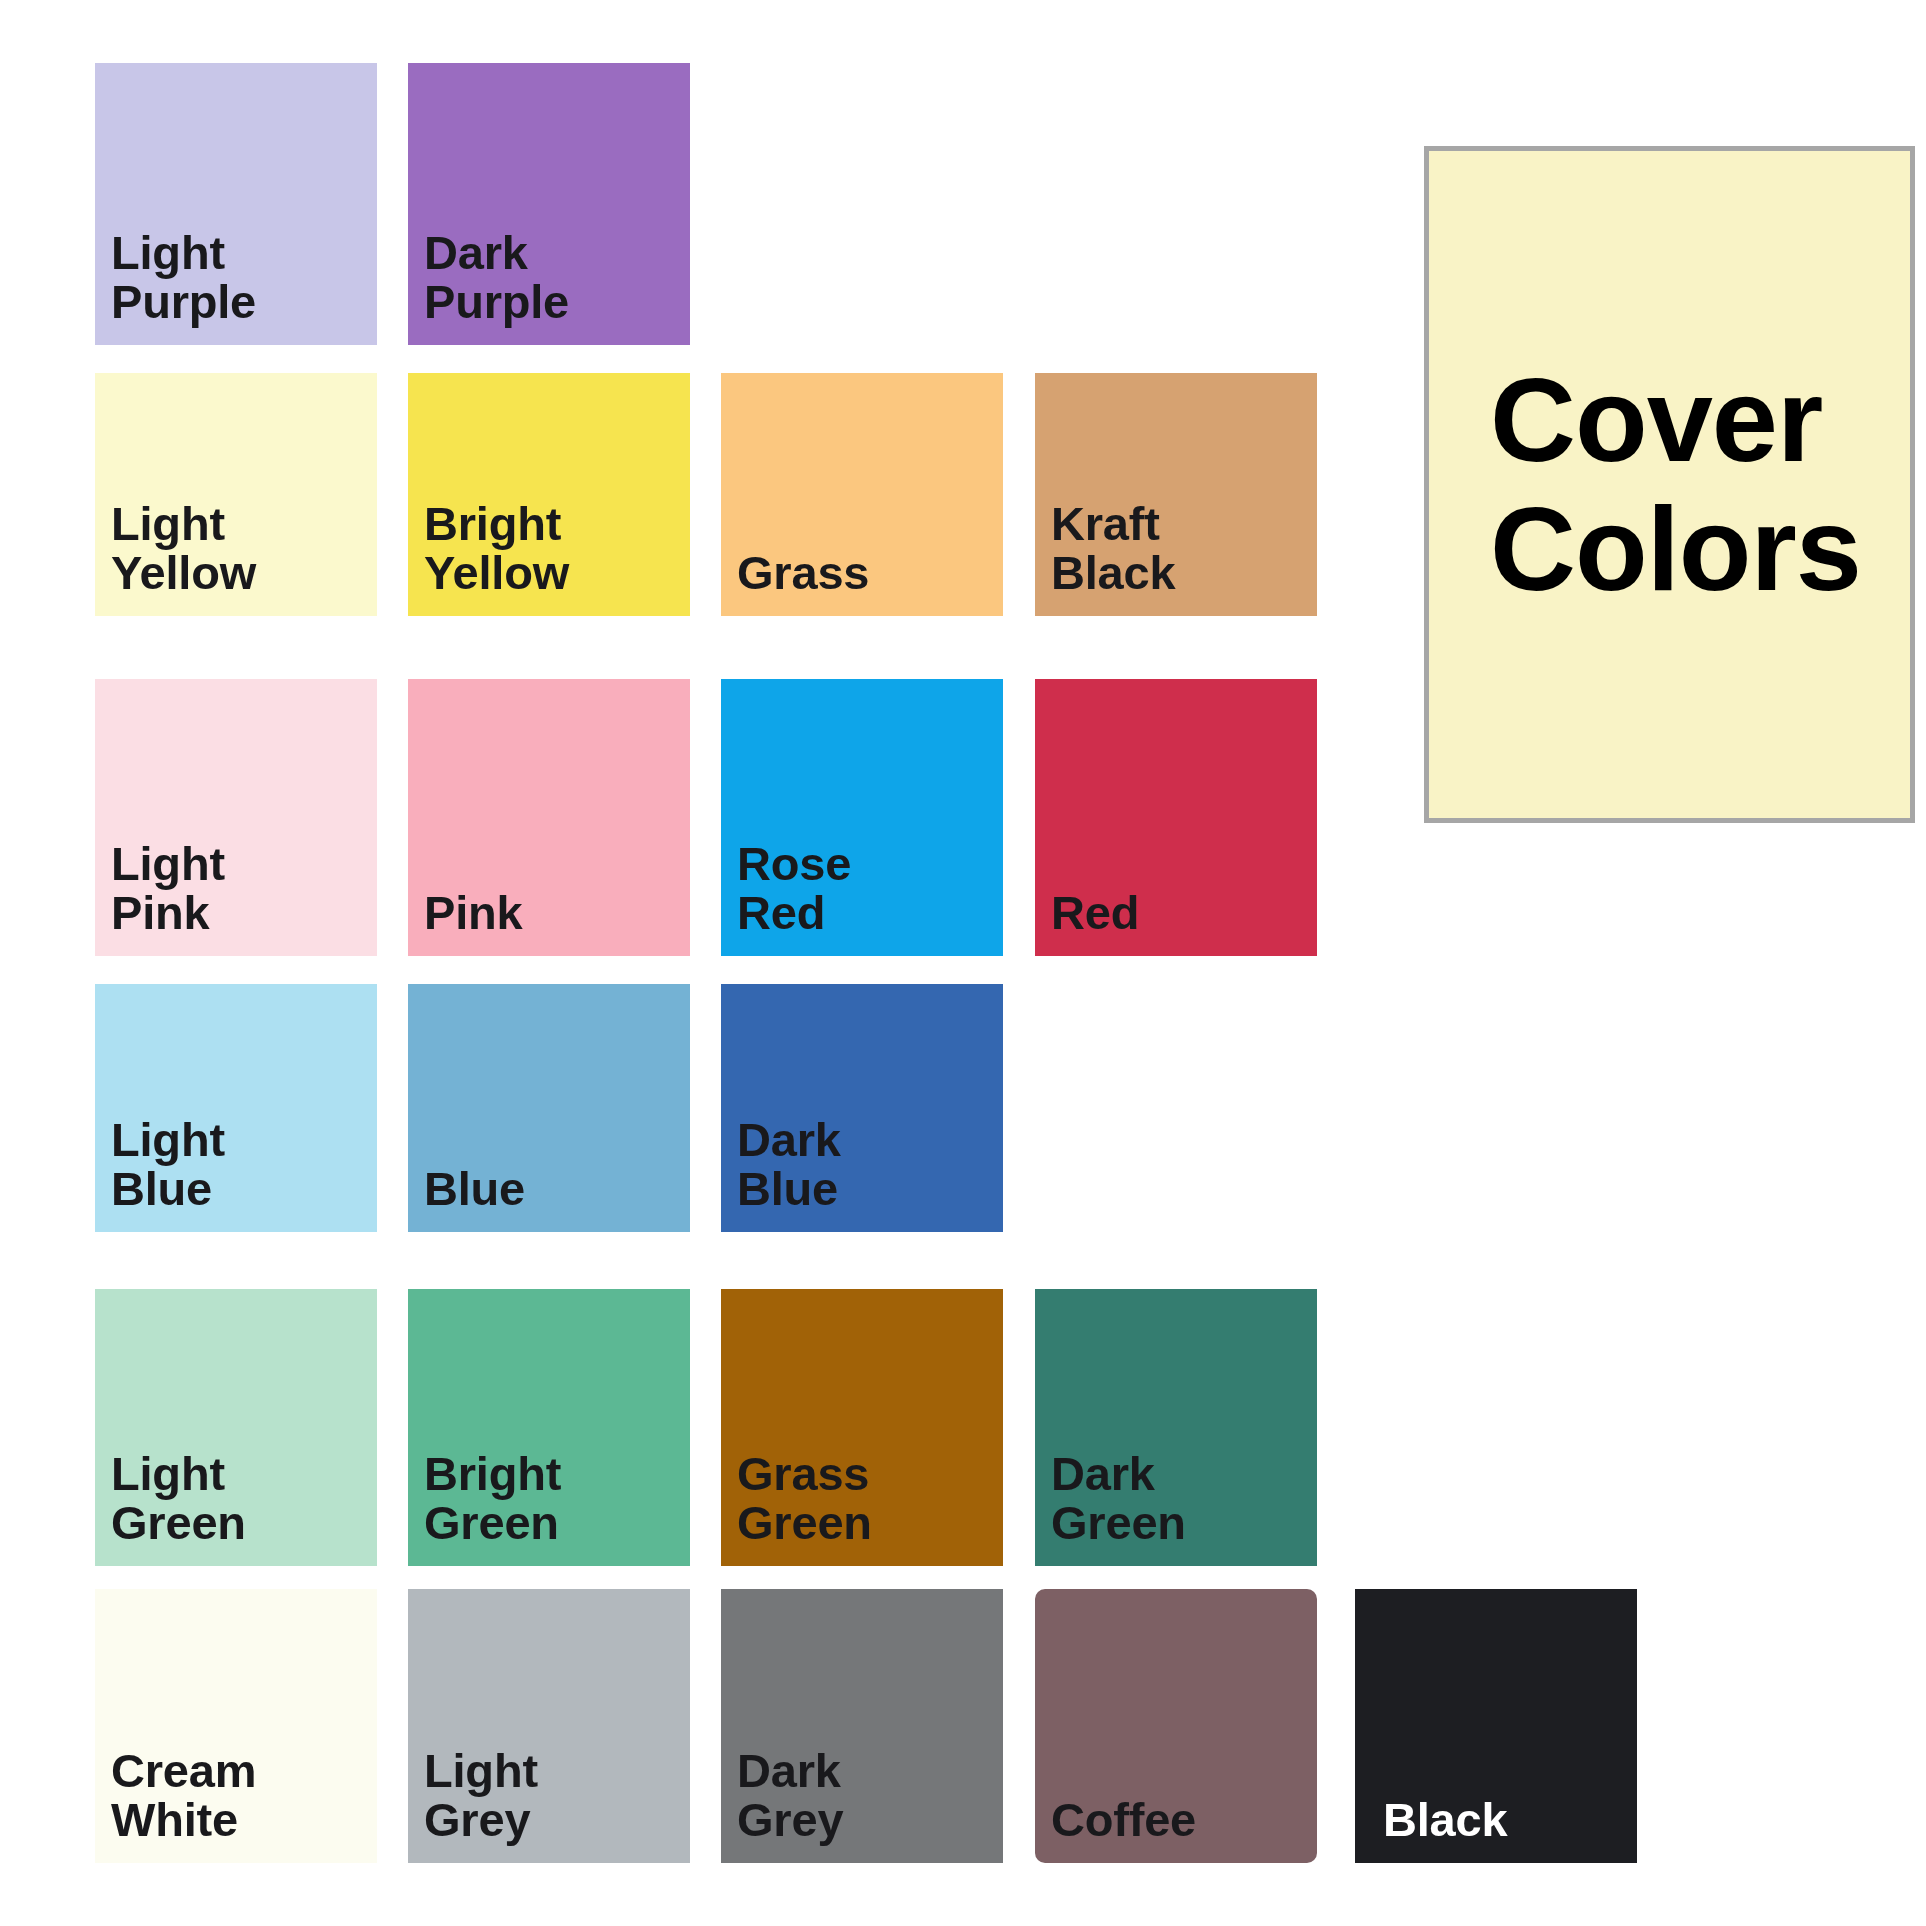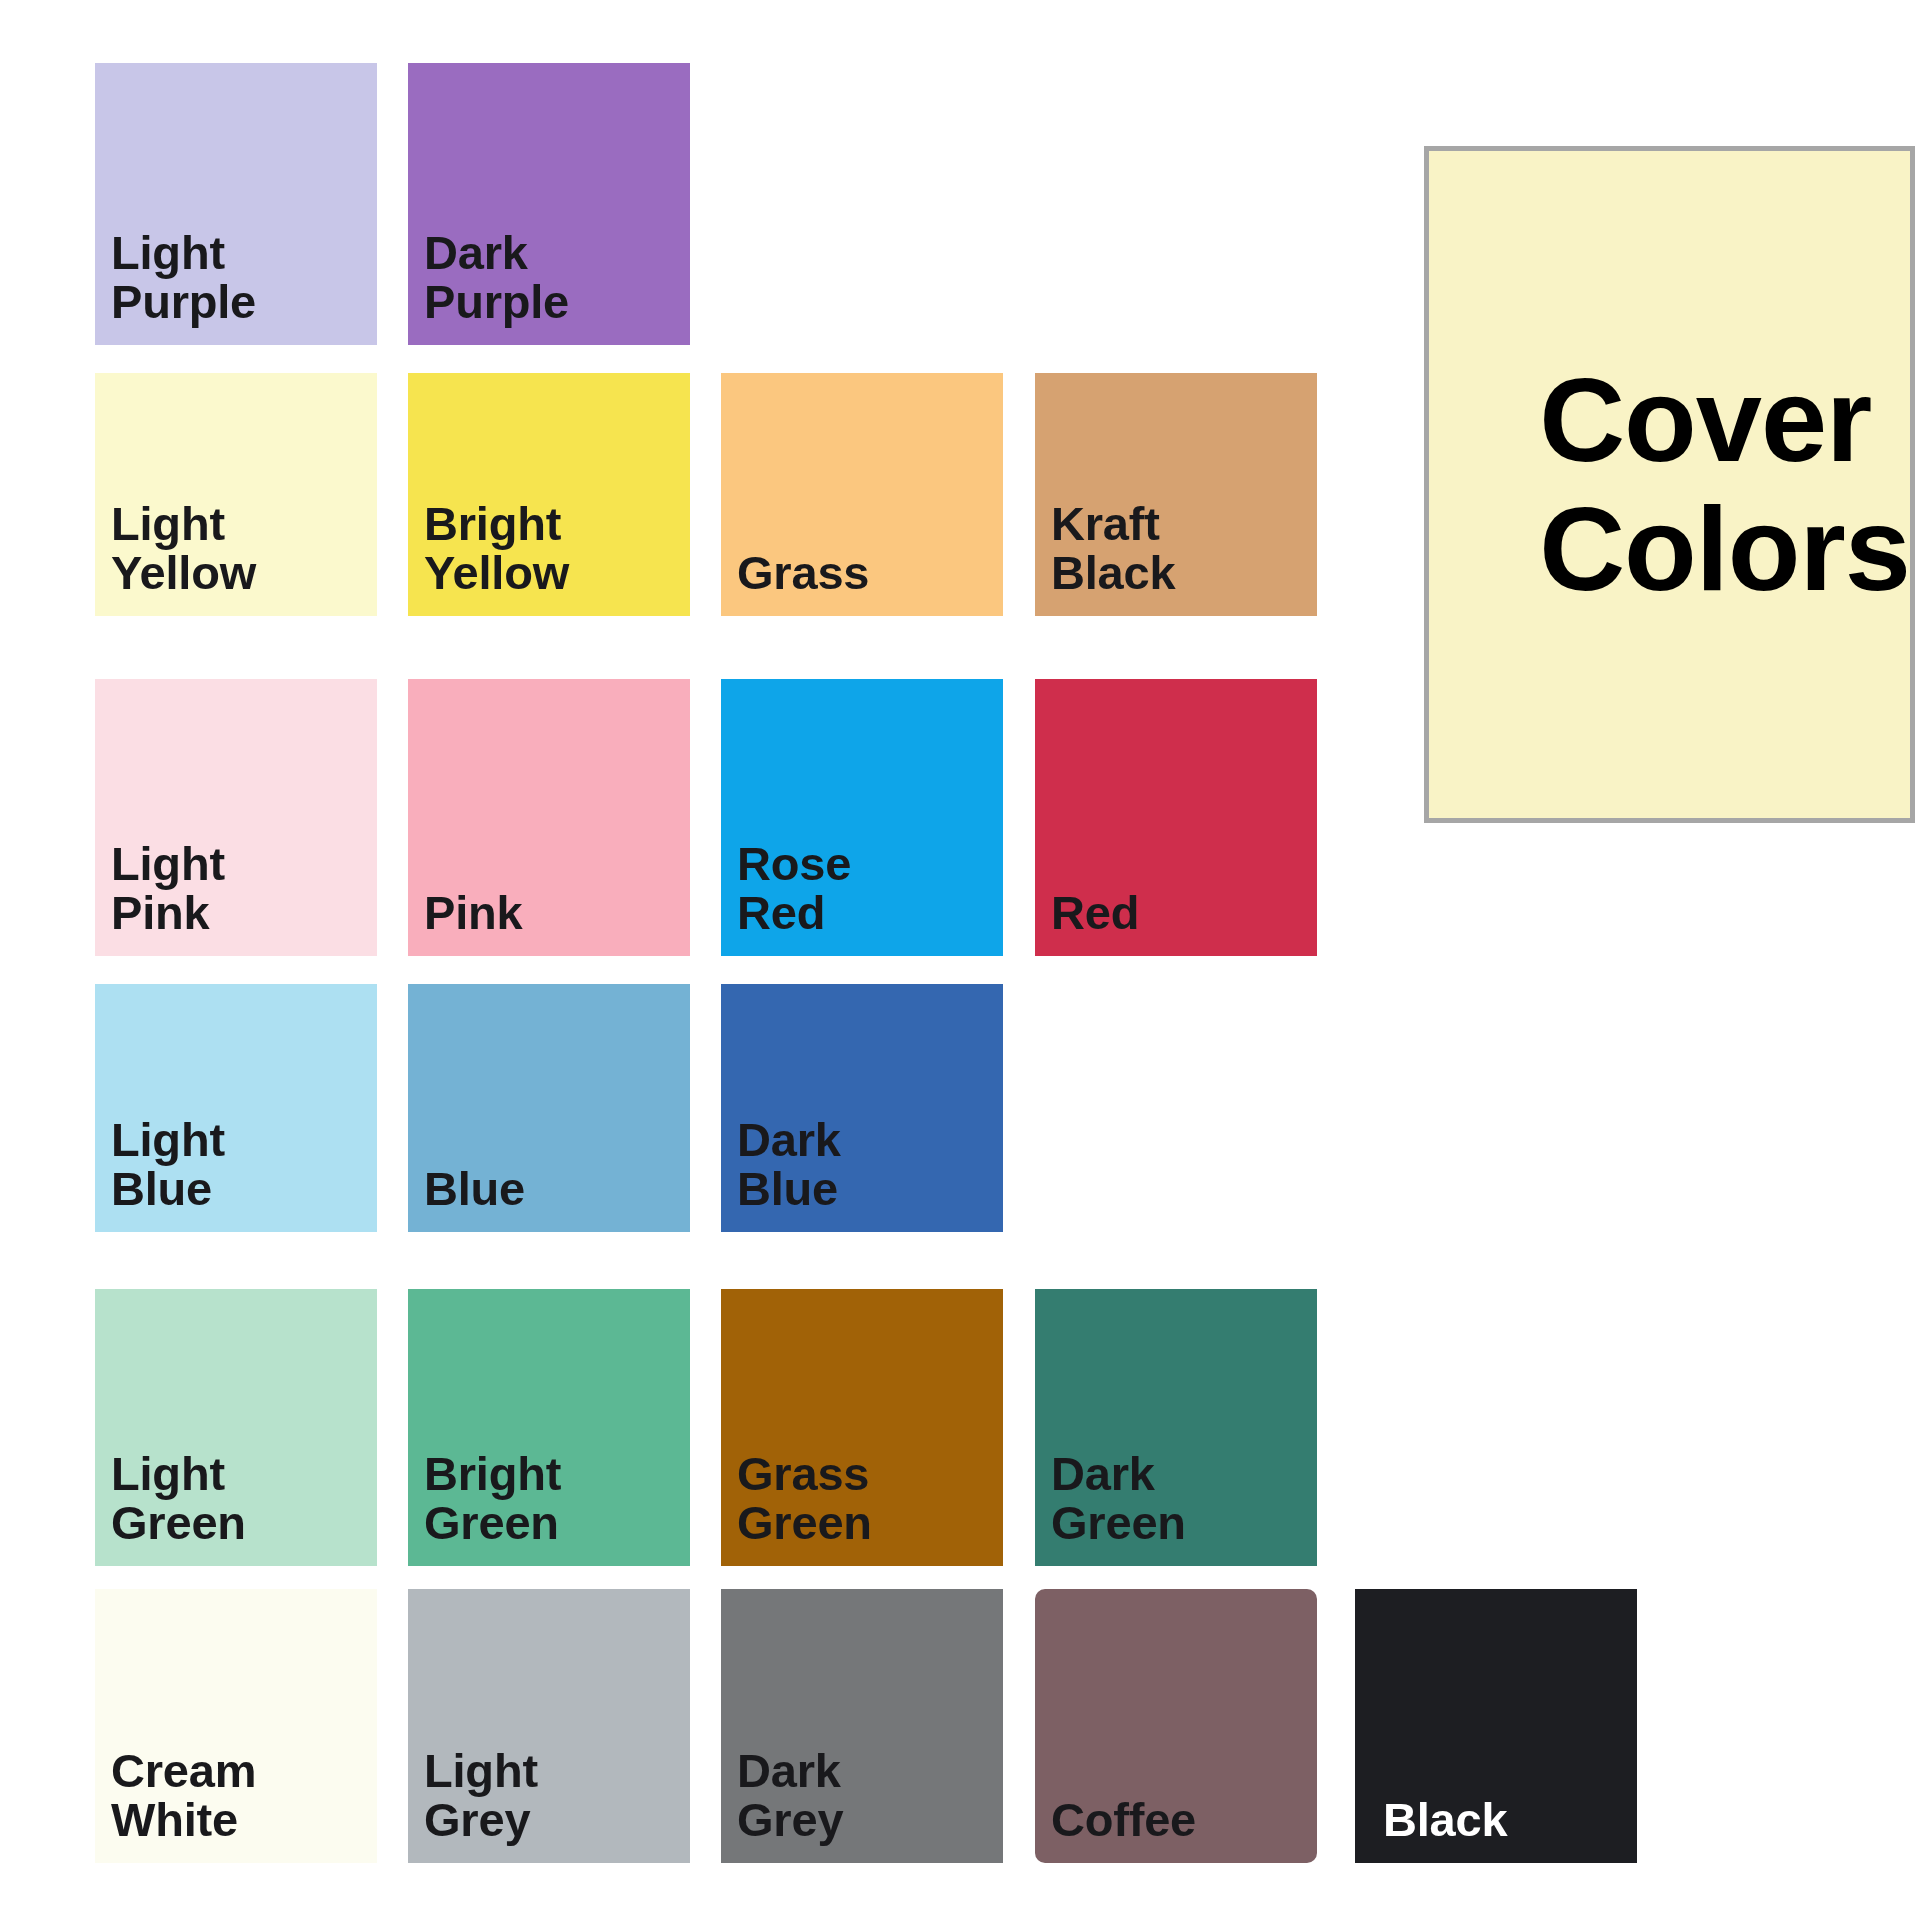--- a/index.html
+++ b/index.html
@@ -54,21 +54,21 @@
     box-sizing: border-box;
     left: 1384px;
     top: 146px;
     width: 491px;
     height: 677px;
     background: #f9f3c6;
     border: 5px solid #a6a6a6;
     display: flex;
     flex-direction: column;
     justify-content: center;
-    align-items: flex-end;
+    align-items: flex-start;
   }
 
   #cover-title {
     font-size: 119px;
     line-height: 1.08;
     font-weight: 700;
     color: #000000;
     padding-left: 61px;
     white-space: pre-line;
     letter-spacing: -1px;

